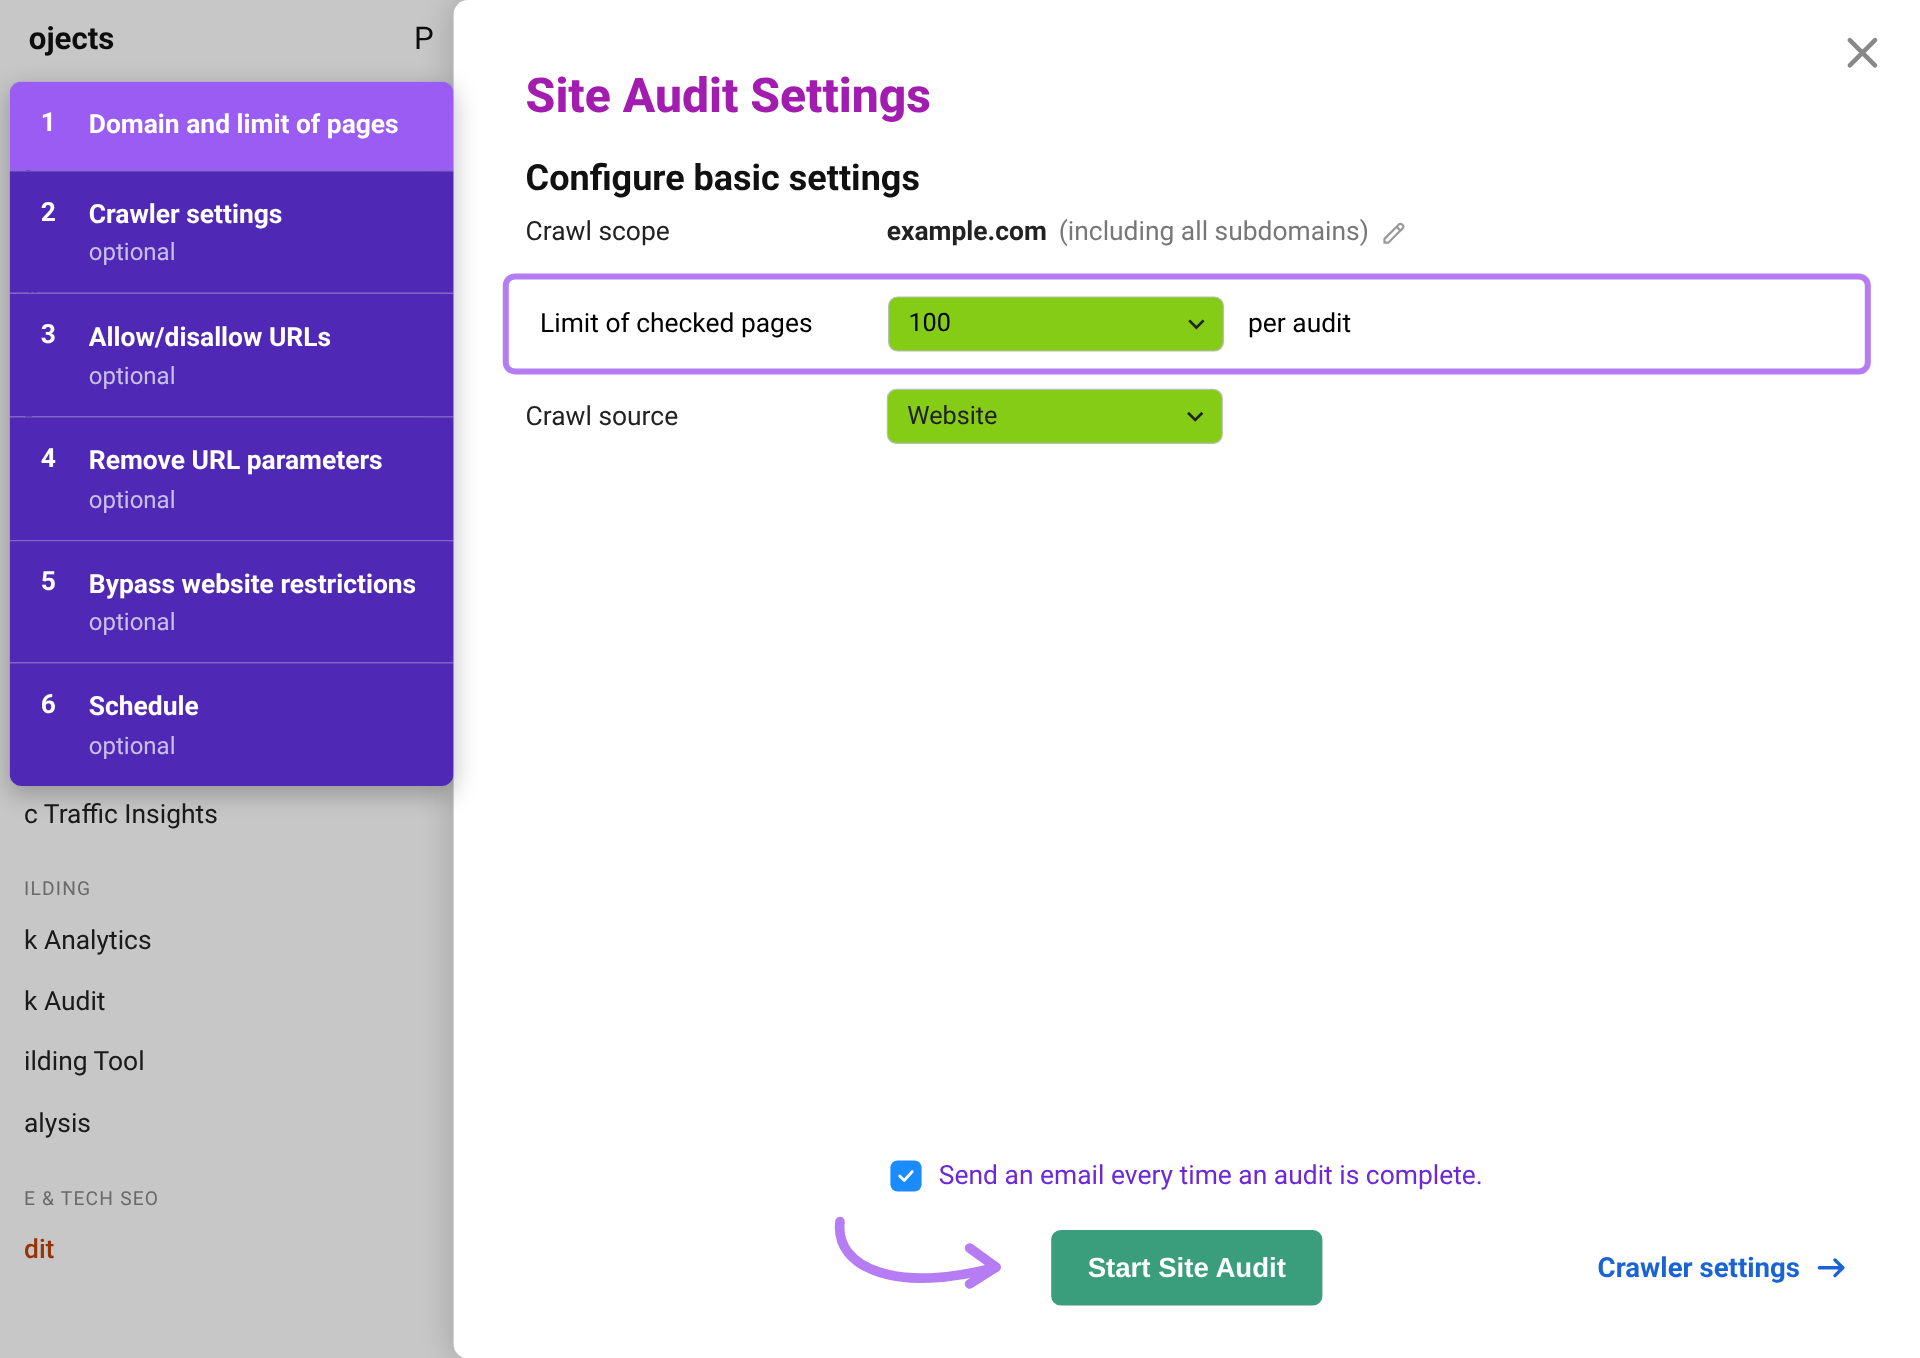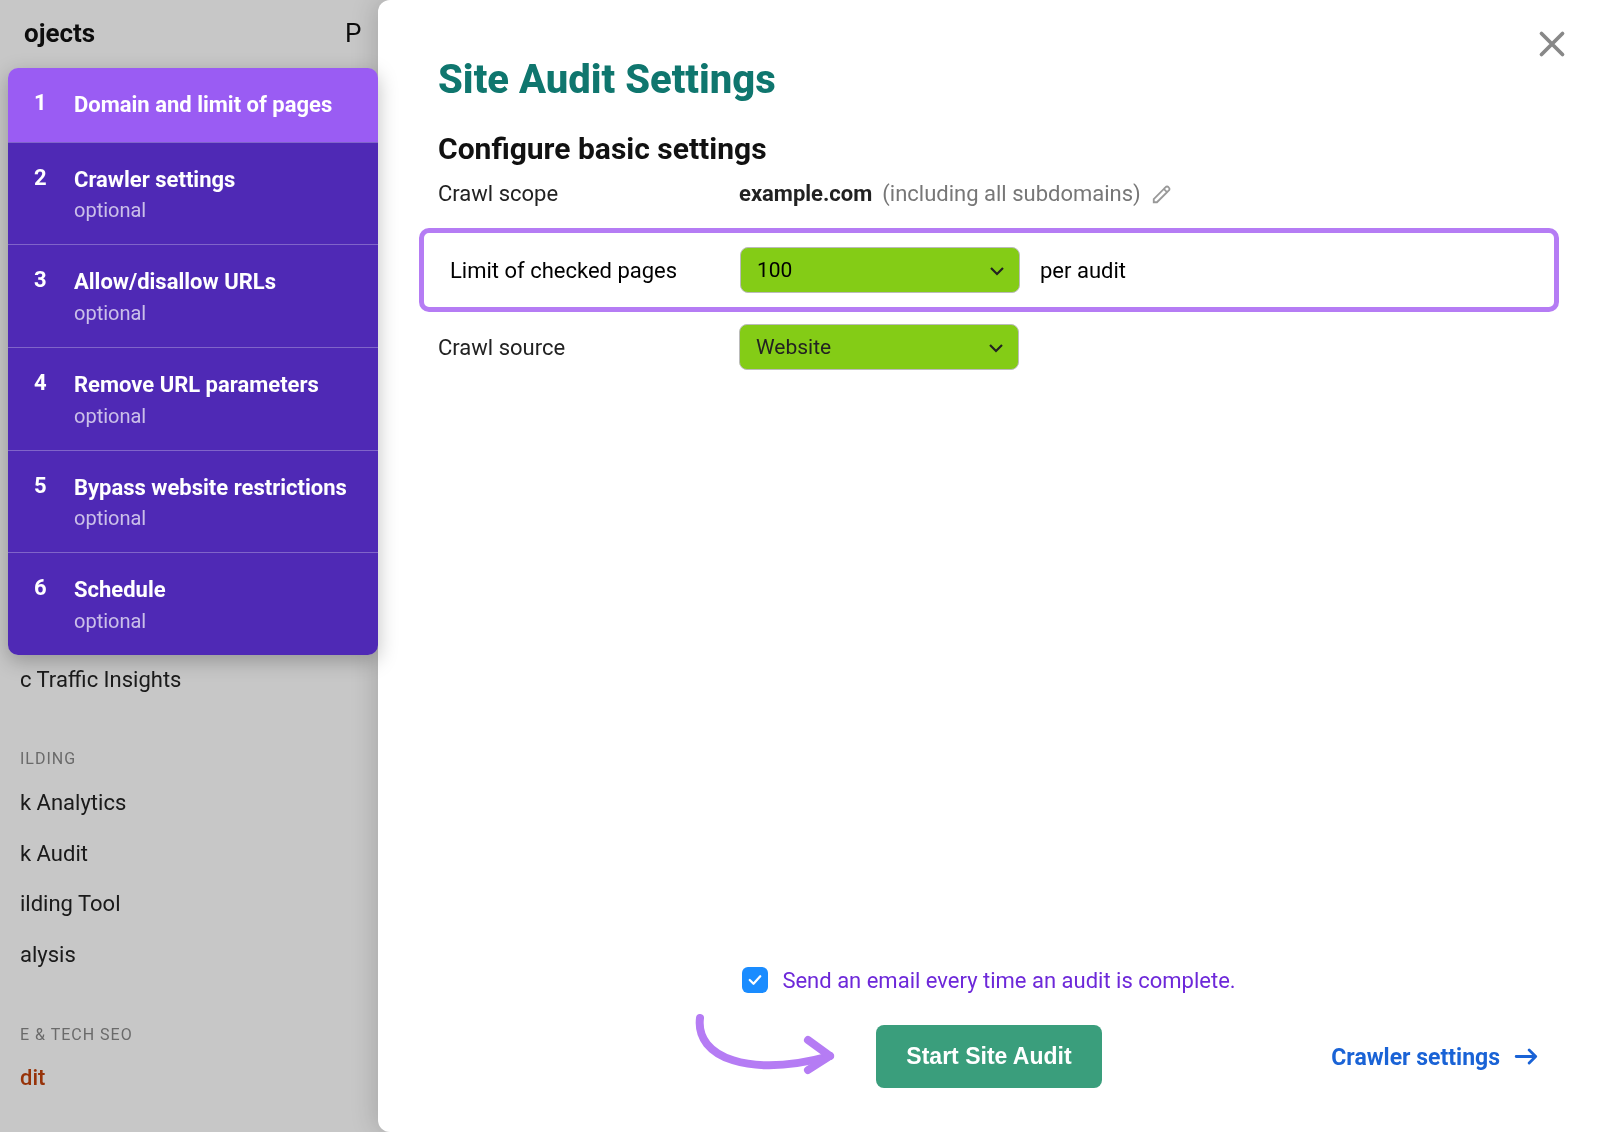--- a/index.html
+++ b/index.html
@@ -43,21 +43,21 @@
     width: 300px;
     padding: 10px 20px;
     font-size: 22px;
     line-height: 2.3;
     color: #222;
   }
   .bg-sidebar .group-label {
     font-size: 16px;
     letter-spacing: 1px;
     color: #888;
-    margin-top: 36px;
+    margin-top: 18px;
     display: block;
   }
   .bg-sidebar .item-audit { color: #c2410c; font-weight: 500; text-align: right; }
 
   
   .steps-panel {
     position: absolute;
     left: 8px;
     top: 68px;
     width: 370px;
@@ -108,21 +108,21 @@
     bottom: 0;
     background: #fff;
     border-radius: 12px 0 0 12px;
     box-shadow: -4px 0 24px rgba(0,0,0,0.15);
     z-index: 15;
     padding: 56px 60px 40px 60px;
   }
   .modal h1 {
     font-size: 40px;
     font-weight: 800;
-    color: #0f766e;
+    color: #a21caf;
     margin-bottom: 28px;
   }
   .modal h2 {
     font-size: 30px;
     font-weight: 700;
     color: #111;
     margin-bottom: 15px;
   }
   .close-btn {
     position: absolute;

